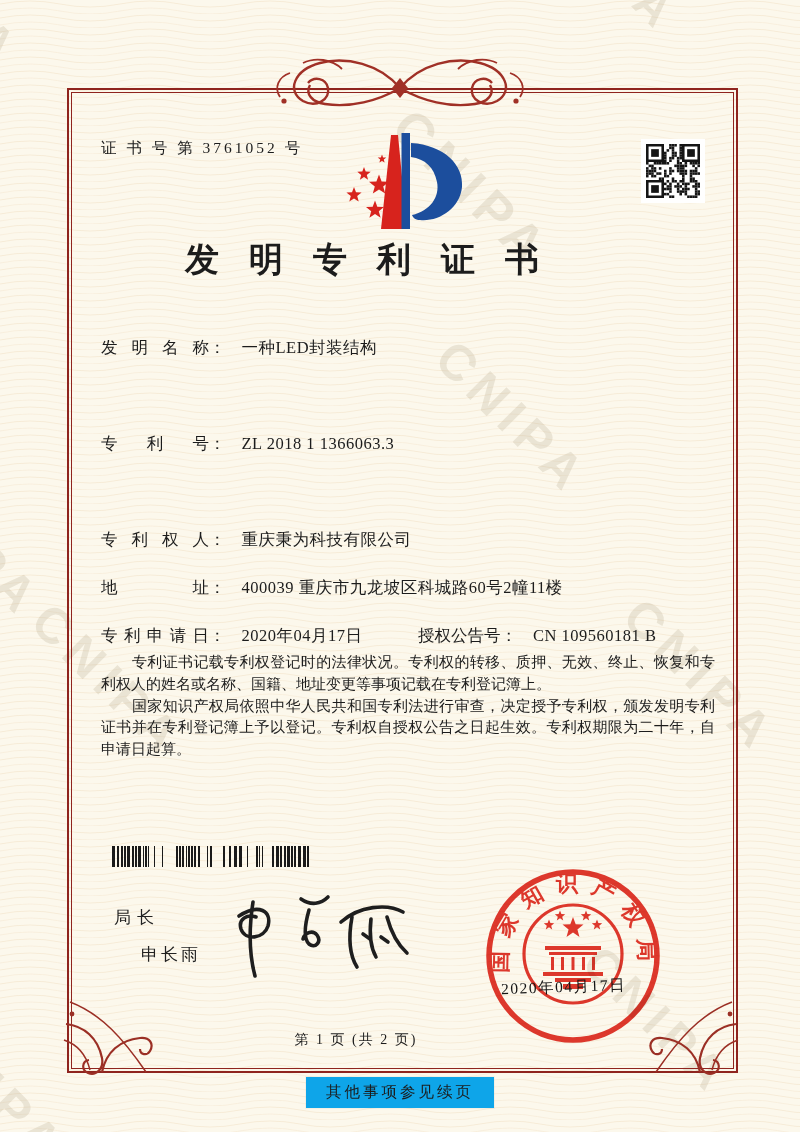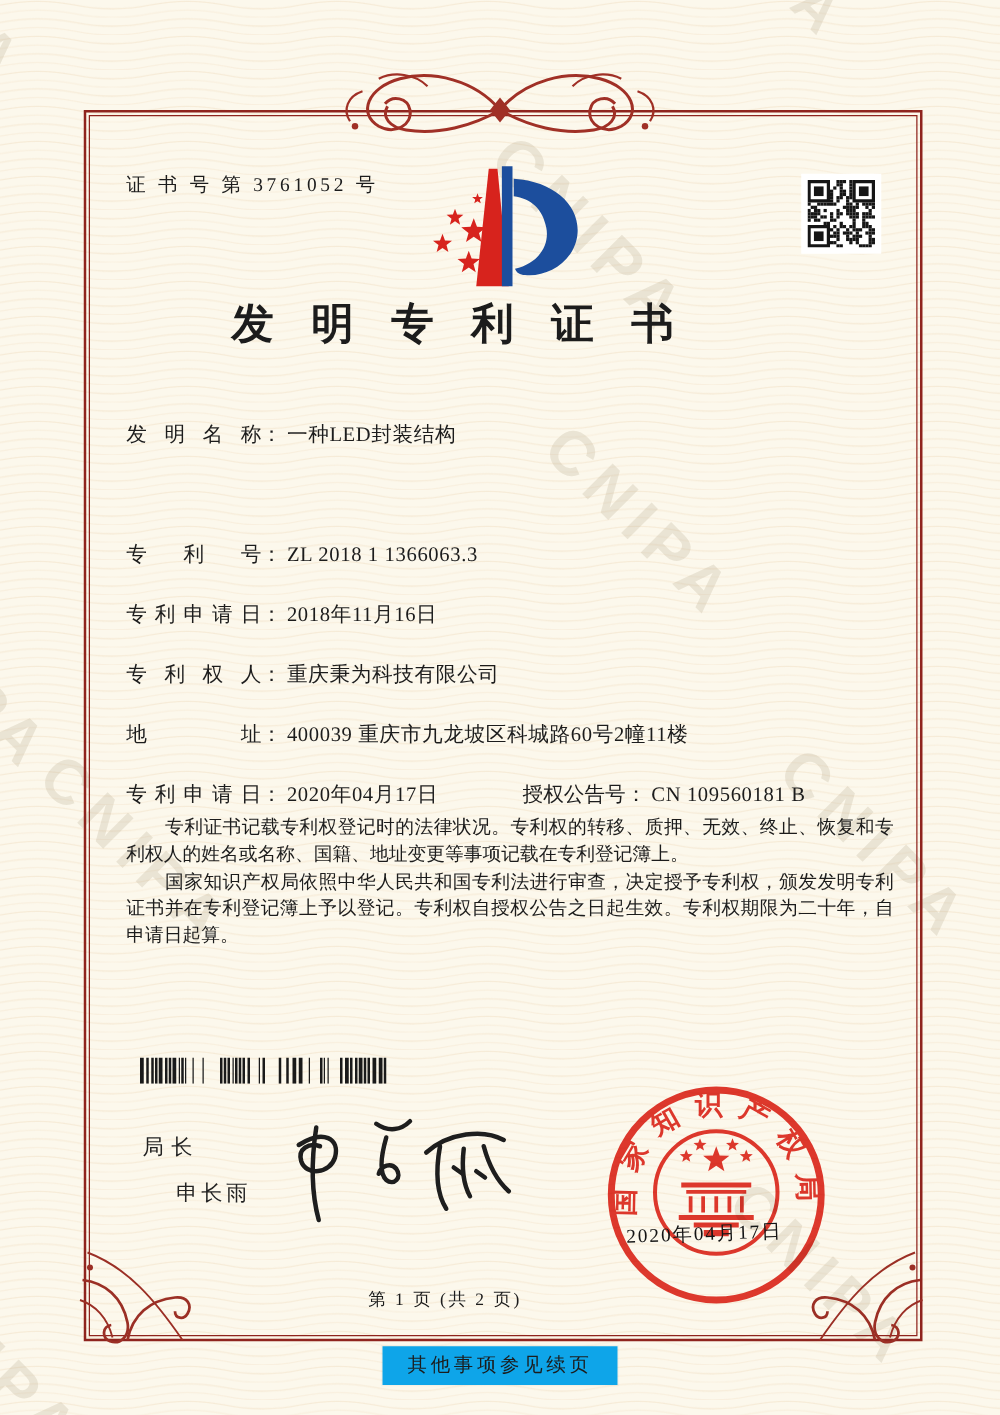--- a/index.html
+++ b/index.html
@@ -22,21 +22,21 @@
   
   .abs{position:absolute;z-index:4;}
   .cert-no{left:101px;top:138px;font-size:15.5px;letter-spacing:3px;}
   .logo{left:332px;top:126px;}
   .qr{left:641px;top:139px;width:64px;height:64px;background:#fff;display:flex;align-items:center;justify-content:center;}
   .title{left:67px;top:241px;width:590px;text-align:center;font-size:34px;font-weight:bold;
          letter-spacing:30px;padding-left:30px;box-sizing:border-box;line-height:1.1;}
   .field-row{position:absolute;left:101px;z-index:4;font-size:16.5px;line-height:1.25;white-space:nowrap;}
   .flabel{display:inline-block;width:108px;text-align:justify;text-align-last:justify;vertical-align:top;}
   .fcolon{display:inline-block;}
-  .fvalue{margin-left:4px;letter-spacing:.5px;}
+  .fvalue{margin-left:16px;letter-spacing:.5px;}
   .pair2{position:absolute;left:317px;top:0;white-space:nowrap;}
   .paragraphs{left:101px;top:652px;width:614px;font-size:15px;line-height:21.8px;text-align:justify;}
   .paragraphs p{margin:0;text-indent:31px;}
   .barcode{left:110px;top:846px;}
   .sig-title{left:114px;top:906px;font-size:17px;letter-spacing:6px;font-family:"Liberation Sans","DejaVu Sans",sans-serif;color:#222;}
   .sig-name{left:114px;top:943px;font-size:17px;letter-spacing:3px;font-family:"Liberation Sans","DejaVu Sans",sans-serif;color:#222;margin-left:27px;}
   .signature{left:225px;top:886px;}
   .seal{left:485px;top:868px;z-index:5;opacity:.9;mix-blend-mode:multiply;}
   .seal-date{left:501px;top:977px;z-index:6;font-size:15.5px;letter-spacing:1.5px;color:#141414;transform:rotate(-2deg);white-space:nowrap;}
   .page-info{left:67px;top:1031px;width:578px;text-align:center;font-size:14px;letter-spacing:2px;}
@@ -283,23 +283,20 @@
   </div>
 
   <div class="abs title">发明专利证书</div>
 
   <div class="field-row" style="top:338px">
     <span class="flabel">发明名称</span><span class="fcolon">：</span><span class="fvalue">一种LED封装结构</span>
   </div>
   <div class="field-row" style="top:434px">
     <span class="flabel">专利号</span><span class="fcolon">：</span><span class="fvalue">ZL 2018 1 1366063.3</span>
   </div>
-  <div class="field-row" style="top:482px">
-    <span class="flabel">专利申请日</span><span class="fcolon">：</span><span class="fvalue">2018年11月16日</span>
-  </div>
   <div class="field-row" style="top:530px">
     <span class="flabel">专利权人</span><span class="fcolon">：</span><span class="fvalue">重庆秉为科技有限公司</span>
   </div>
   <div class="field-row" style="top:578px">
     <span class="flabel">地址</span><span class="fcolon">：</span><span class="fvalue">400039 重庆市九龙坡区科城路60号2幢11楼</span>
   </div>
   <div class="field-row" style="top:626px">
     <span class="flabel">专利申请日</span><span class="fcolon">：</span><span class="fvalue">2020年04月17日</span>
     <span class="pair2">
       <span>授权公告号</span><span class="fcolon">：</span><span class="fvalue">CN 109560181 B</span>

